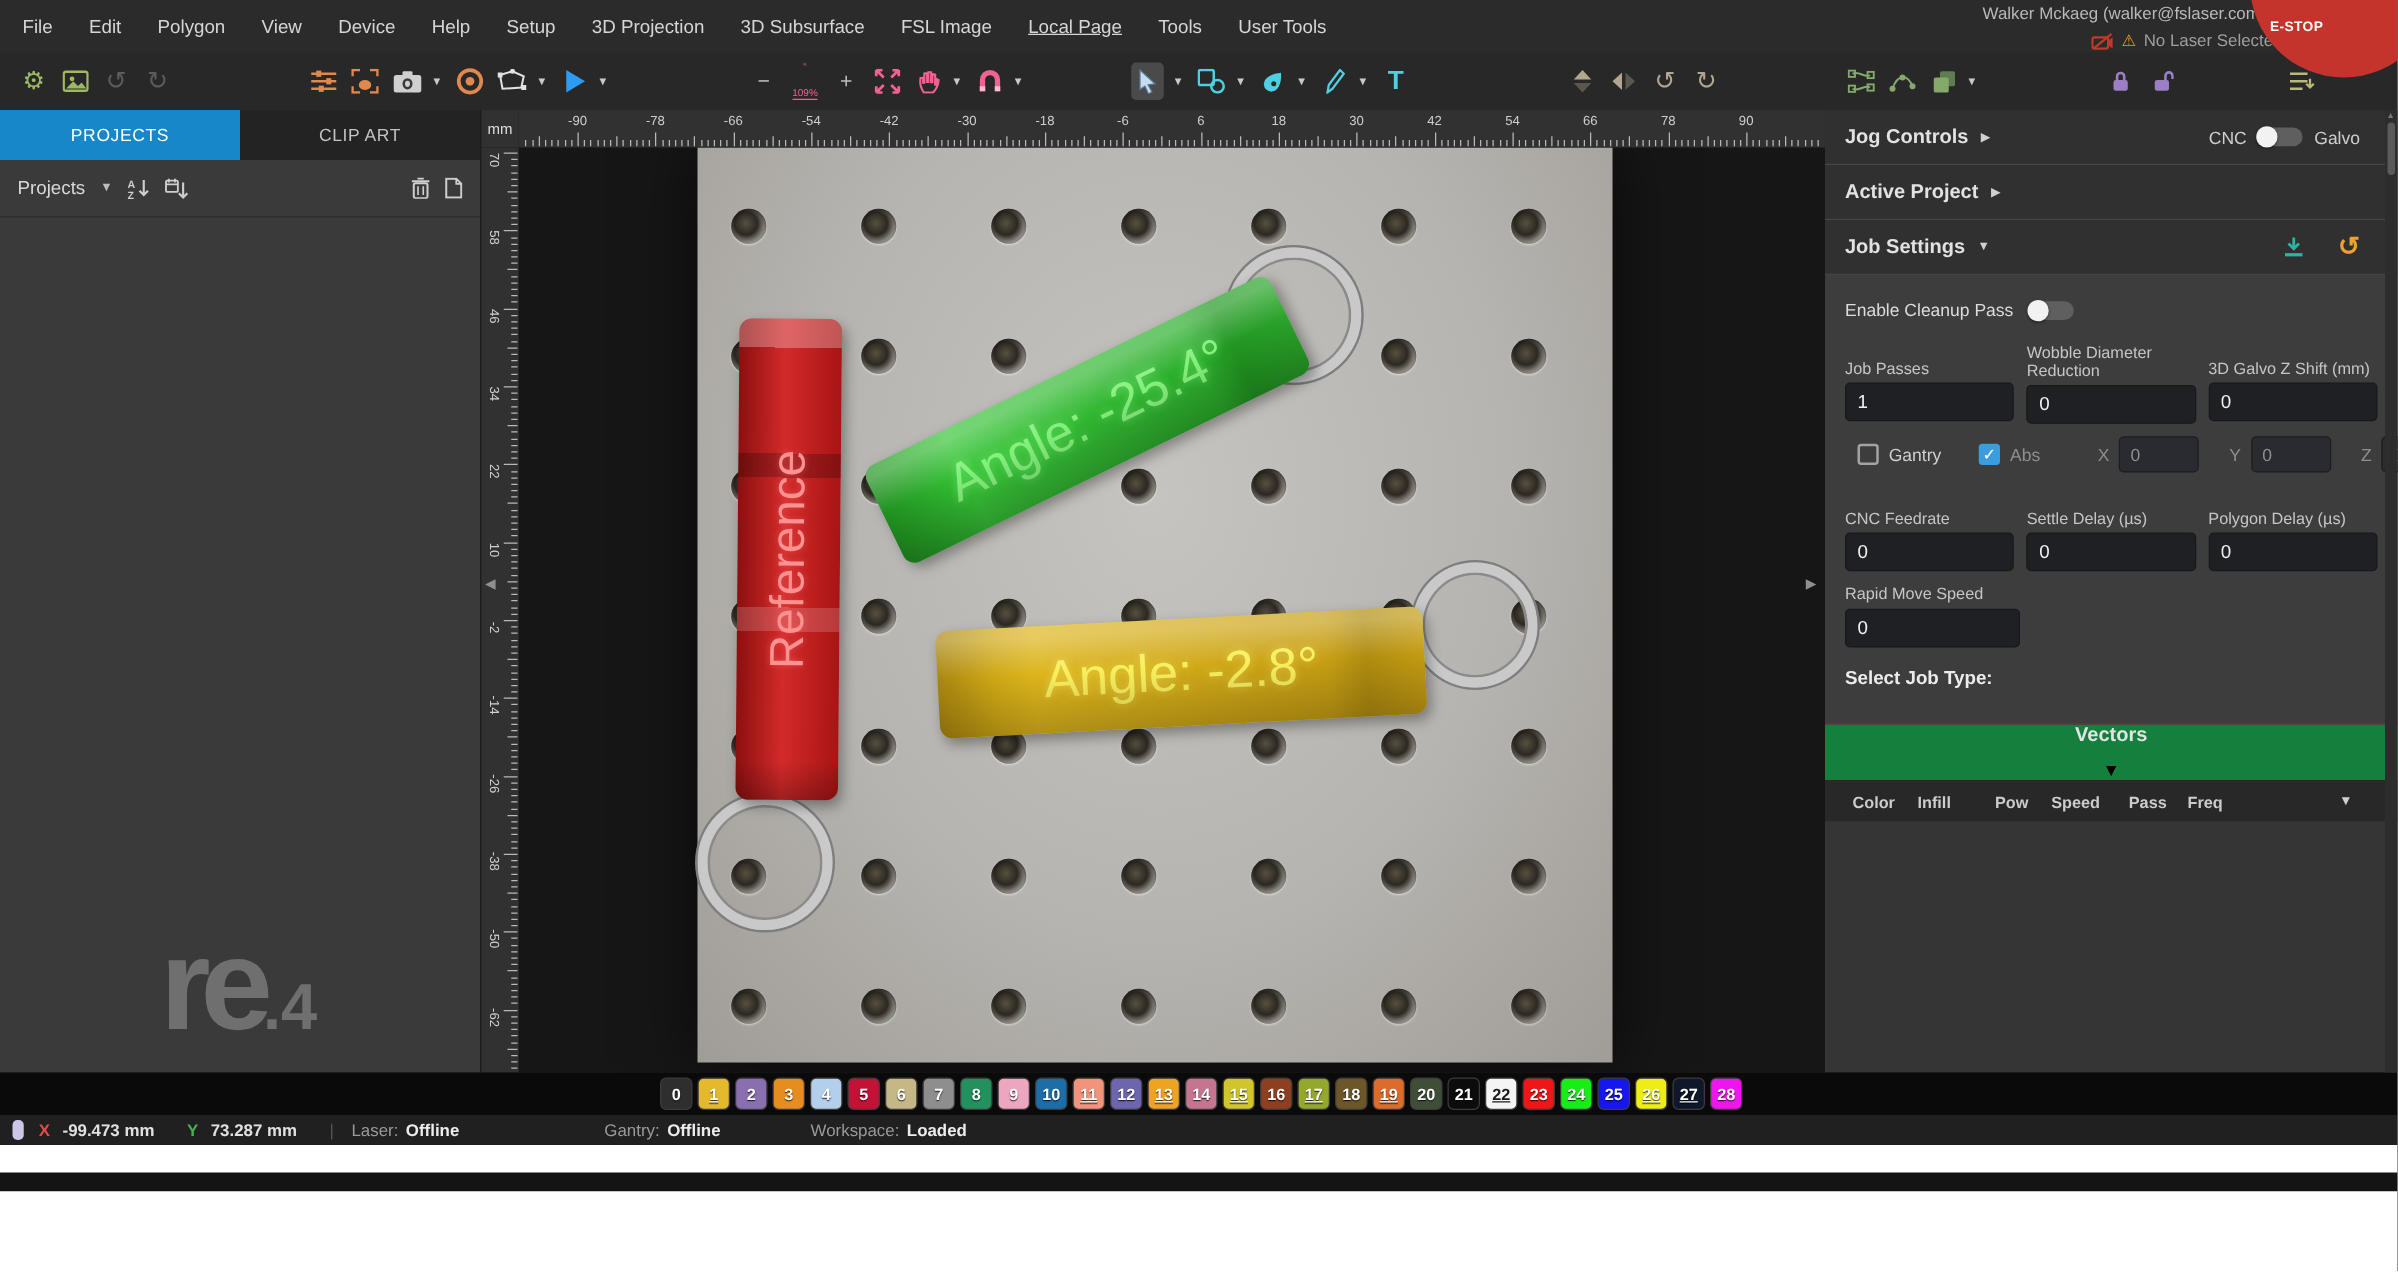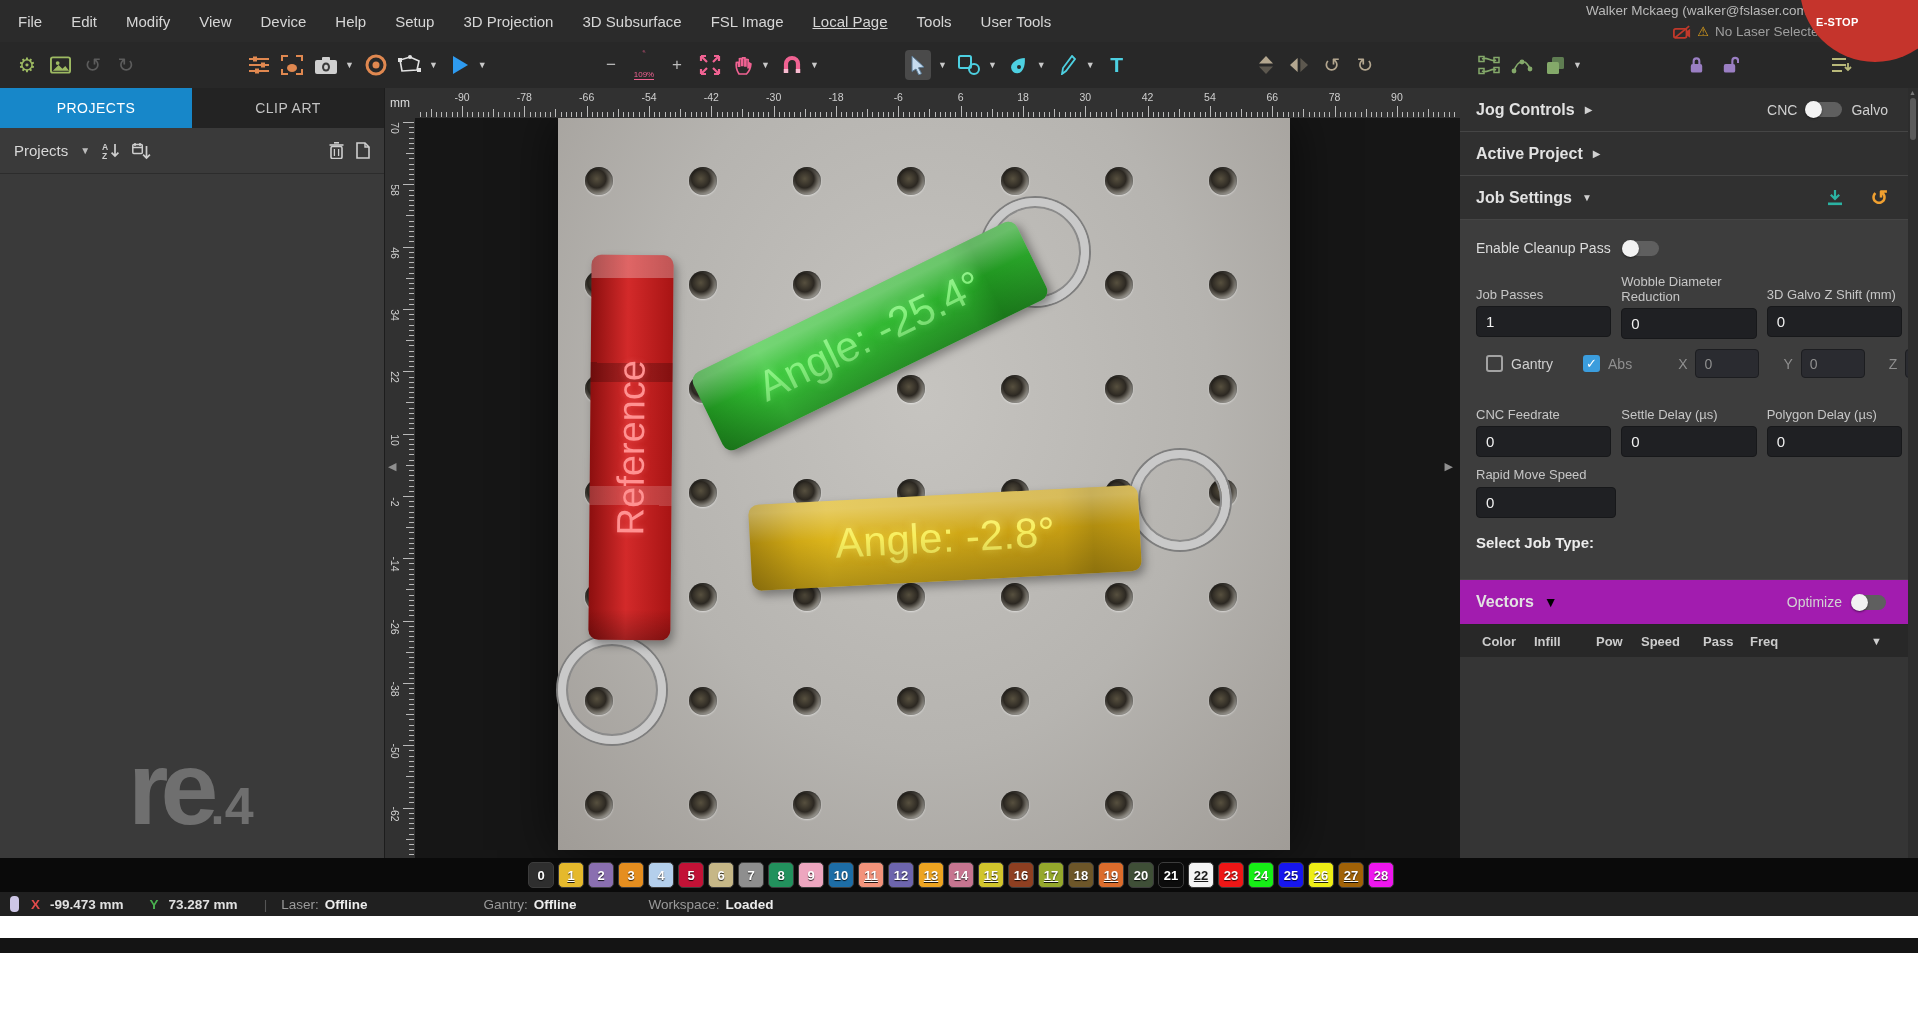--- a/index.html
+++ b/index.html
@@ -122,21 +122,21 @@
   .chk-row .clabel { color:#cfcfcf; font-size:14px; margin-right:22px; }
   .chk-row .clabel.gray { color:#8f8f8f; }
   .axis-lbl { color:#8f8f8f; font-size:14px; margin-left:16px; }
   .axis-input { width:64px; height:29px; background:#2a2b30; border:1px solid #1c1d20; border-radius:4px; color:#8f8f8f; font-size:14px; padding:0 8px; font-family:"Liberation Sans",sans-serif; outline:none; }
   .single-lbl { color:#c6c6c6; font-size:13px; margin:4px 0 5px 0; }
   .jobtype-lbl { color:#ececec; font-size:15px; font-weight:bold; margin:16px 0 10px 0; }
   .segmented { display:flex; width:426px; background:#434343; border-radius:4px; overflow:hidden; }
   .segment { flex:1; height:44px; display:flex; align-items:center; justify-content:center; color:#dcdcdc; font-size:14.5px; font-weight:bold; cursor:pointer; border-right:1px solid #383838; }
   .segment:last-child { border-right:none; }
   .segment.active { background:#263949; color:#4f9fd6; border-radius:4px; }
-  .vec-hd { height:46px; display:flex; align-items:center; padding:0 16px; gap:10px; background:#a21caf; border-top:1px solid #464646; border-bottom:1px solid #262626; }
+  .vec-hd { height:46px; display:flex; align-items:center; padding:0 16px; gap:10px; background:#15803d; border-top:1px solid #464646; border-bottom:1px solid #262626;flex-direction:column; }
   .vec-hd .opt { margin-left:auto; display:flex; align-items:center; gap:10px; color:#d2d2d2; font-size:14px; padding-right:16px; }
   .vec-cols { height:32px; background:#282828; display:flex; align-items:center; padding-left:22px; position:relative; }
   .vec-col { color:#cccccc; font-size:13px; font-weight:bold; }
   .vec-filter { position:absolute; right:36px; color:#cfcfcf; font-size:11px; }
 
   
   .palette-strip { position:absolute; top:858px; left:0; width:1918px; height:34px; background:#0a0a0a; }
   .palette-row { position:absolute; left:528px; top:4px; display:flex; gap:4px; }
   .swatch { width:26px; height:26px; border-radius:5px; display:flex; align-items:center; justify-content:center;
             font-size:13px; font-weight:bold; color:#fff; text-shadow:0 1px 1px rgba(0,0,0,.85); cursor:pointer; border:1px solid #3c3c3c; }
@@ -155,21 +155,21 @@
 </style>
 </head>
 <body>
 
 <div class="app">
 
   <div class="topbar">
     <nav class="menus" id="menubar">
         <span class="menu-item">File</span>
         <span class="menu-item">Edit</span>
-        <span class="menu-item">Modify</span>
+        <span class="menu-item">Polygon</span>
         <span class="menu-item">View</span>
         <span class="menu-item">Device</span>
         <span class="menu-item">Help</span>
         <span class="menu-item">Setup</span>
         <span class="menu-item">3D Projection</span>
         <span class="menu-item">3D Subsurface</span>
         <span class="menu-item">FSL Image</span>
         <span class="menu-item linkish">Local Page</span>
         <span class="menu-item">Tools</span>
         <span class="menu-item">User Tools</span>
@@ -1040,21 +1040,21 @@
         <div class="swatch u" style="background: rgb(149, 168, 44);">17</div>
         <div class="swatch" style="background: rgb(109, 86, 41);">18</div>
         <div class="swatch u" style="background: rgb(219, 108, 44);">19</div>
         <div class="swatch" style="background: rgb(63, 79, 55);">20</div>
         <div class="swatch" style="background: rgb(12, 12, 12);">21</div>
         <div class="swatch u" style="background: rgb(244, 244, 244); color: rgb(26, 26, 26); text-shadow: none;">22</div>
         <div class="swatch" style="background: rgb(238, 22, 22);">23</div>
         <div class="swatch" style="background: rgb(22, 238, 22);">24</div>
         <div class="swatch" style="background: rgb(22, 22, 238);">25</div>
         <div class="swatch u" style="background: rgb(238, 238, 22);">26</div>
-        <div class="swatch u" style="background: #a16207; text-align: right;">27</div>
+        <div class="swatch u" style="background: #0f172a; text-align: right;">27</div>
         <div class="swatch" style="background: rgb(238, 22, 238);">28</div>
       </div>
   </div>
 
   <div class="status-bar">
     <span class="pill"></span>
     <span class="sx">X</span>
     <span class="sval">-99.473 mm</span>
     <span class="sy">Y</span>
     <span class="sval">73.287 mm</span>

